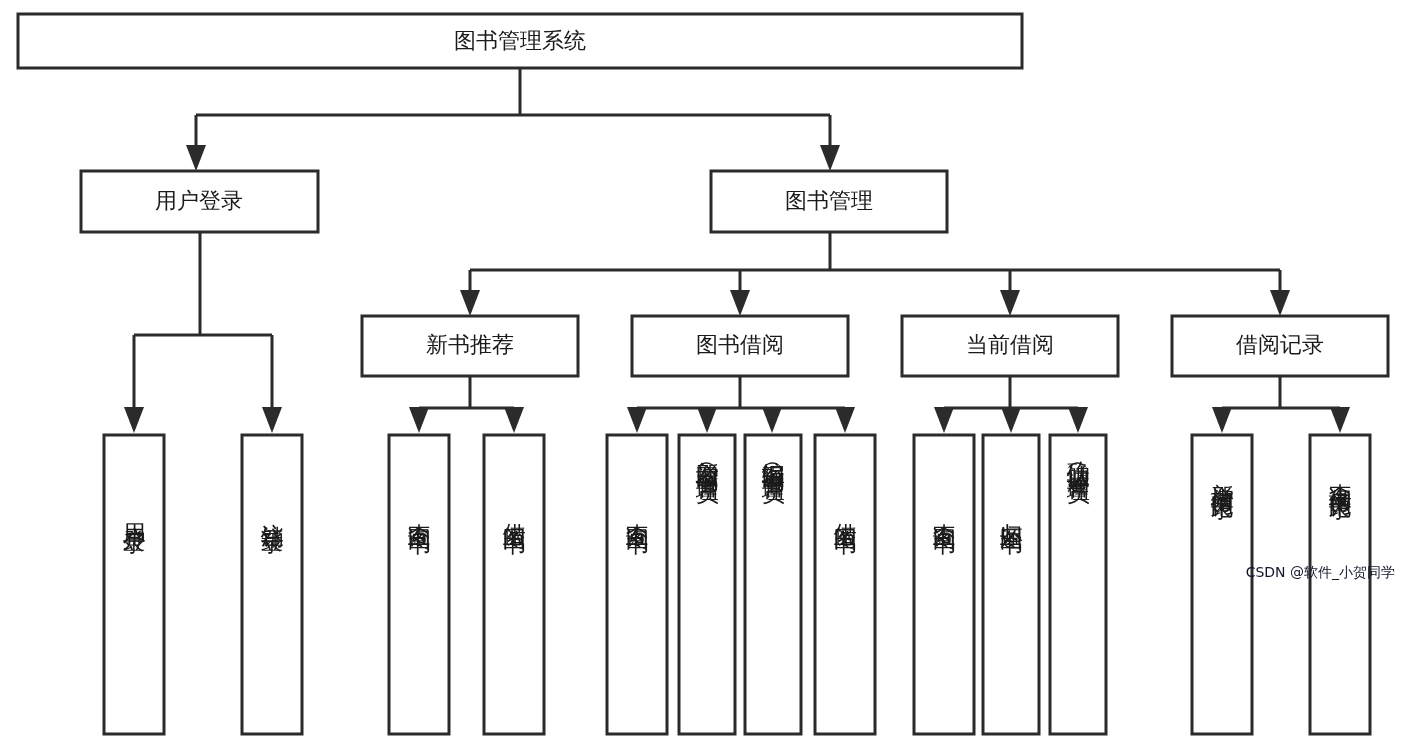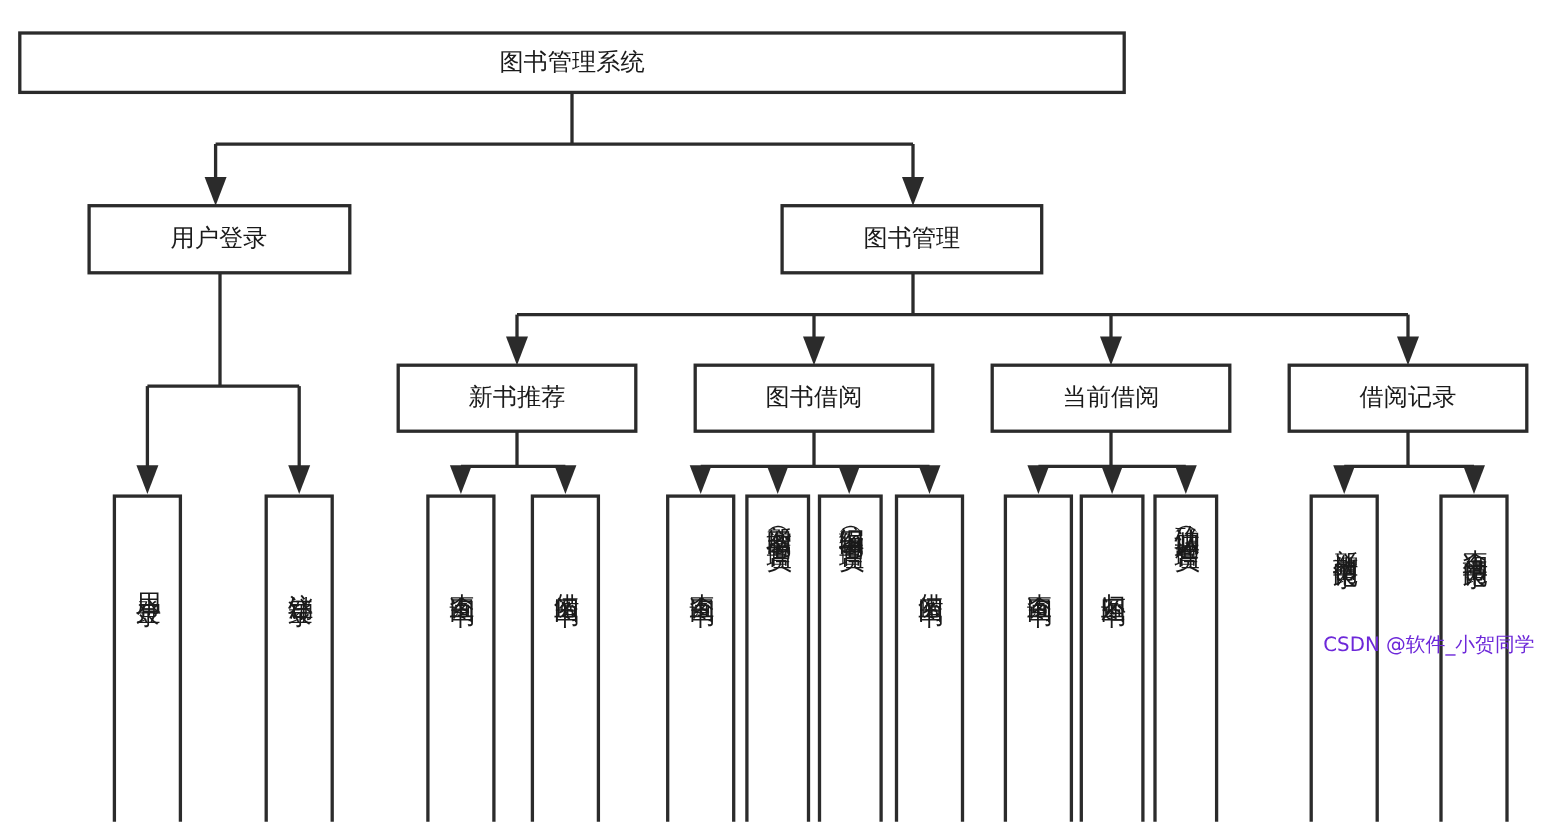--- a/index.html
+++ b/index.html
@@ -10,21 +10,21 @@
   body {
     width: 1405px;
     height: 747px;
     font-family: "DejaVu Sans", "Liberation Sans", sans-serif;
     overflow: hidden;
     position: relative;
   }
   #diagram-root {
     position: absolute;
     left: 0;
-    top: 16px;
+    top: 0;
     width: 1405px;
     height: 586px;
   }
   svg.flow {
     display: block;
     width: 1405px;
     height: 747px;
   }
   .node-rect {
     fill: #ffffff;
@@ -68,22 +68,22 @@
     line-height: 1.28;
     letter-spacing: 3px;
     color: #1a1a1a;
     white-space: nowrap;
   }
   .watermark {
     position: absolute;
     right: 10px;
     bottom: 4px;
     font-family: "DejaVu Sans", "Liberation Sans", sans-serif;
-    font-size: 18px;
-    color: #6d28d9;
+    font-size: 14px;
+    color: #0f172a;
     white-space: nowrap;
     user-select: none;
   }
 </style>
 </head>
 <body>
 
 <div id="diagram-root">
 
   <svg class="flow" viewBox="0 0 1405 747" xmlns="http://www.w3.org/2000/svg">

